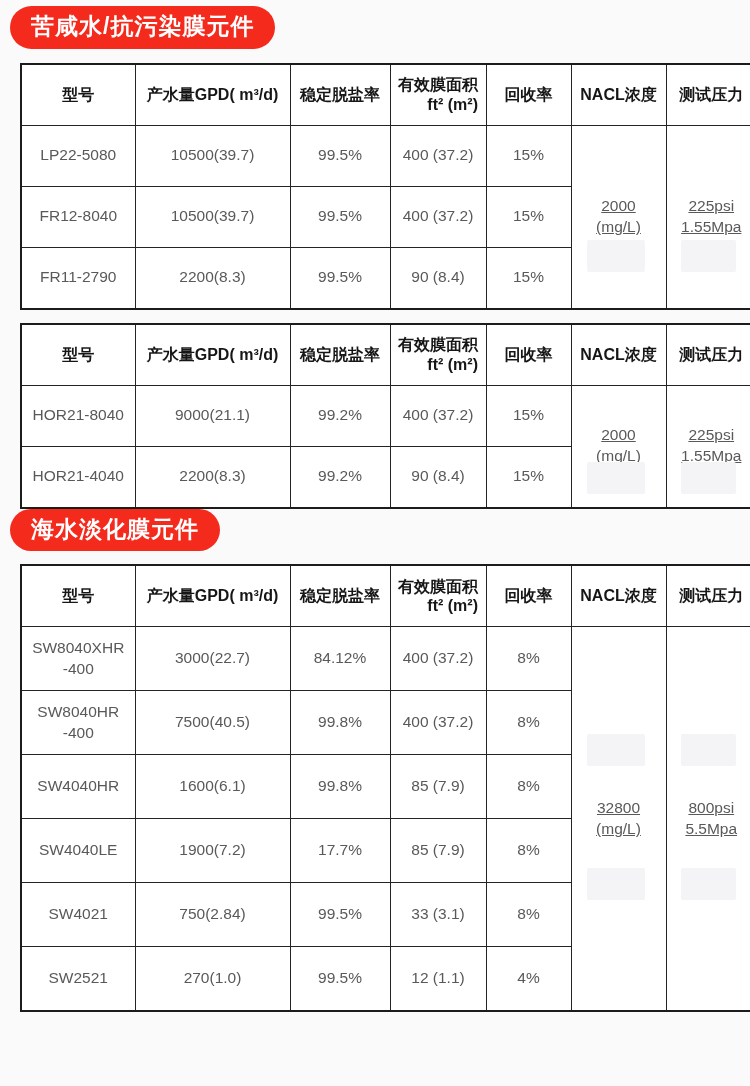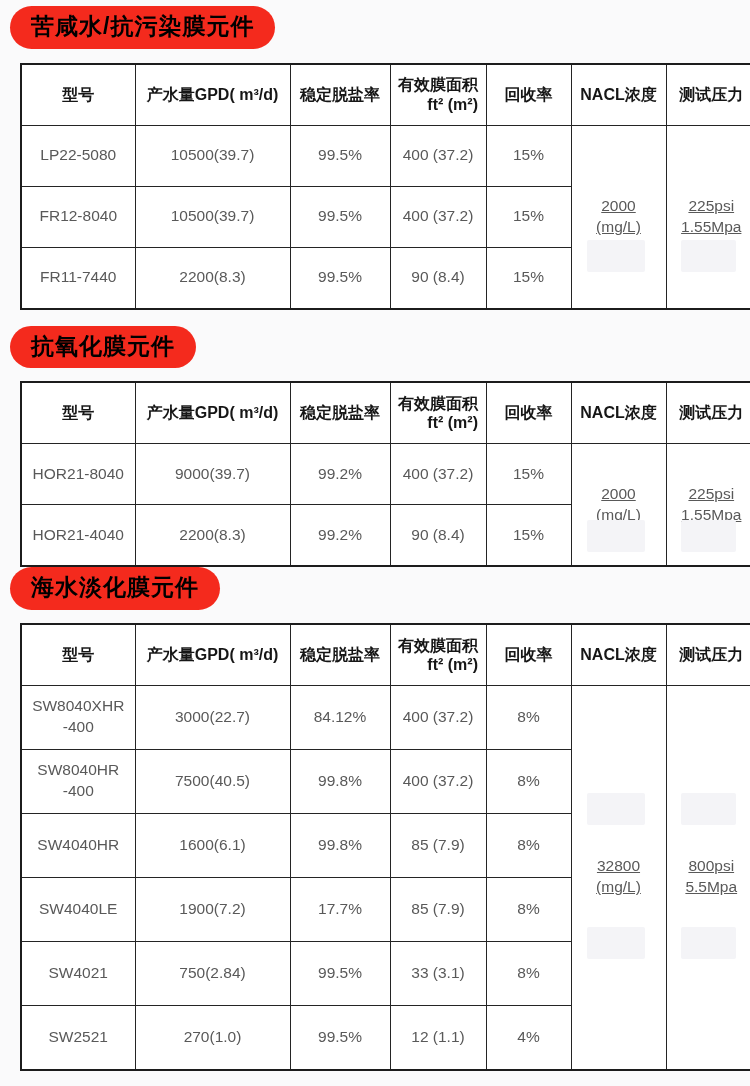--- a/index.html
+++ b/index.html
@@ -11,21 +11,21 @@
   }
   .page {
     width: 750px;
     height: 1086px;
     background: #fafafb;
     overflow: hidden;
   }
   .badge {
     display: inline-block;
     background: #f42a1d;
-    color: #000000;
+    color: #ffffff;
     font-weight: bold;
     font-size: 23px;
     line-height: 1.2;
     padding: 7px 21px 8px 21px;
     border-radius: 25px;
     margin-left: 10px;
     letter-spacing: 1px;
   }
   .badge1 { margin-top: 6px; }
   .badge2 { margin-top: 16px; }
@@ -119,34 +119,31 @@
 1.55Mpa</span><div class="wm wm-a"></div></td>
           </tr>
           <tr>
             <td><span class="pre">FR12-8040</span></td>
             <td><span class="pre">10500(39.7)</span></td>
             <td><span class="pre">99.5%</span></td>
             <td><span class="pre">400 (37.2)</span></td>
             <td><span class="pre">15%</span></td>
           </tr>
           <tr>
-            <td><span class="pre">FR11-7440</span></td>
+            <td><span class="pre">FR11-2790</span></td>
             <td><span class="pre">2200(8.3)</span></td>
             <td><span class="pre">99.5%</span></td>
             <td><span class="pre">90 (8.4)</span></td>
             <td><span class="pre">15%</span></td>
           </tr>
         </tbody>
     </table>
   </div>
 
   <div class="section s1">
-    <div class="badge badge2">
-      <span>抗氧化膜元件</span>
-    </div>
     <table class="spec t2">
       <colgroup>
         <col style="width:114px">
           <col style="width:155px">
           <col style="width:100px">
         <col style="width:96px">
           <col style="width:85px">
           <col style="width:95px">
           <col style="width:91px">
       </colgroup>
@@ -158,21 +155,21 @@
             <th><span class="area-head">有效膜面积
 ft² (m²)</span></th>
             <th><span class="pre">回收率</span></th>
             <th><span class="pre">NACL浓度</span></th>
             <th><span class="pre">测试压力</span></th>
           </tr>
         </thead>
       <tbody>
           <tr>
             <td><span class="pre">HOR21-8040</span></td>
-            <td><span class="pre">9000(39.7)</span></td>
+            <td><span class="pre">9000(21.1)</span></td>
             <td><span class="pre">99.2%</span></td>
             <td><span class="pre">400 (37.2)</span></td>
             <td><span class="pre">15%</span></td>
             <td rowspan="2" class="merged"><span class="pre">2000
 (mg/L)</span><div class="wm wm-a"></div></td>
             <td rowspan="2" class="merged"><span class="pre">225psi
 1.55Mpa</span><div class="wm wm-a"></div></td>
           </tr>
           <tr>
             <td><span class="pre">HOR21-4040</span></td>

